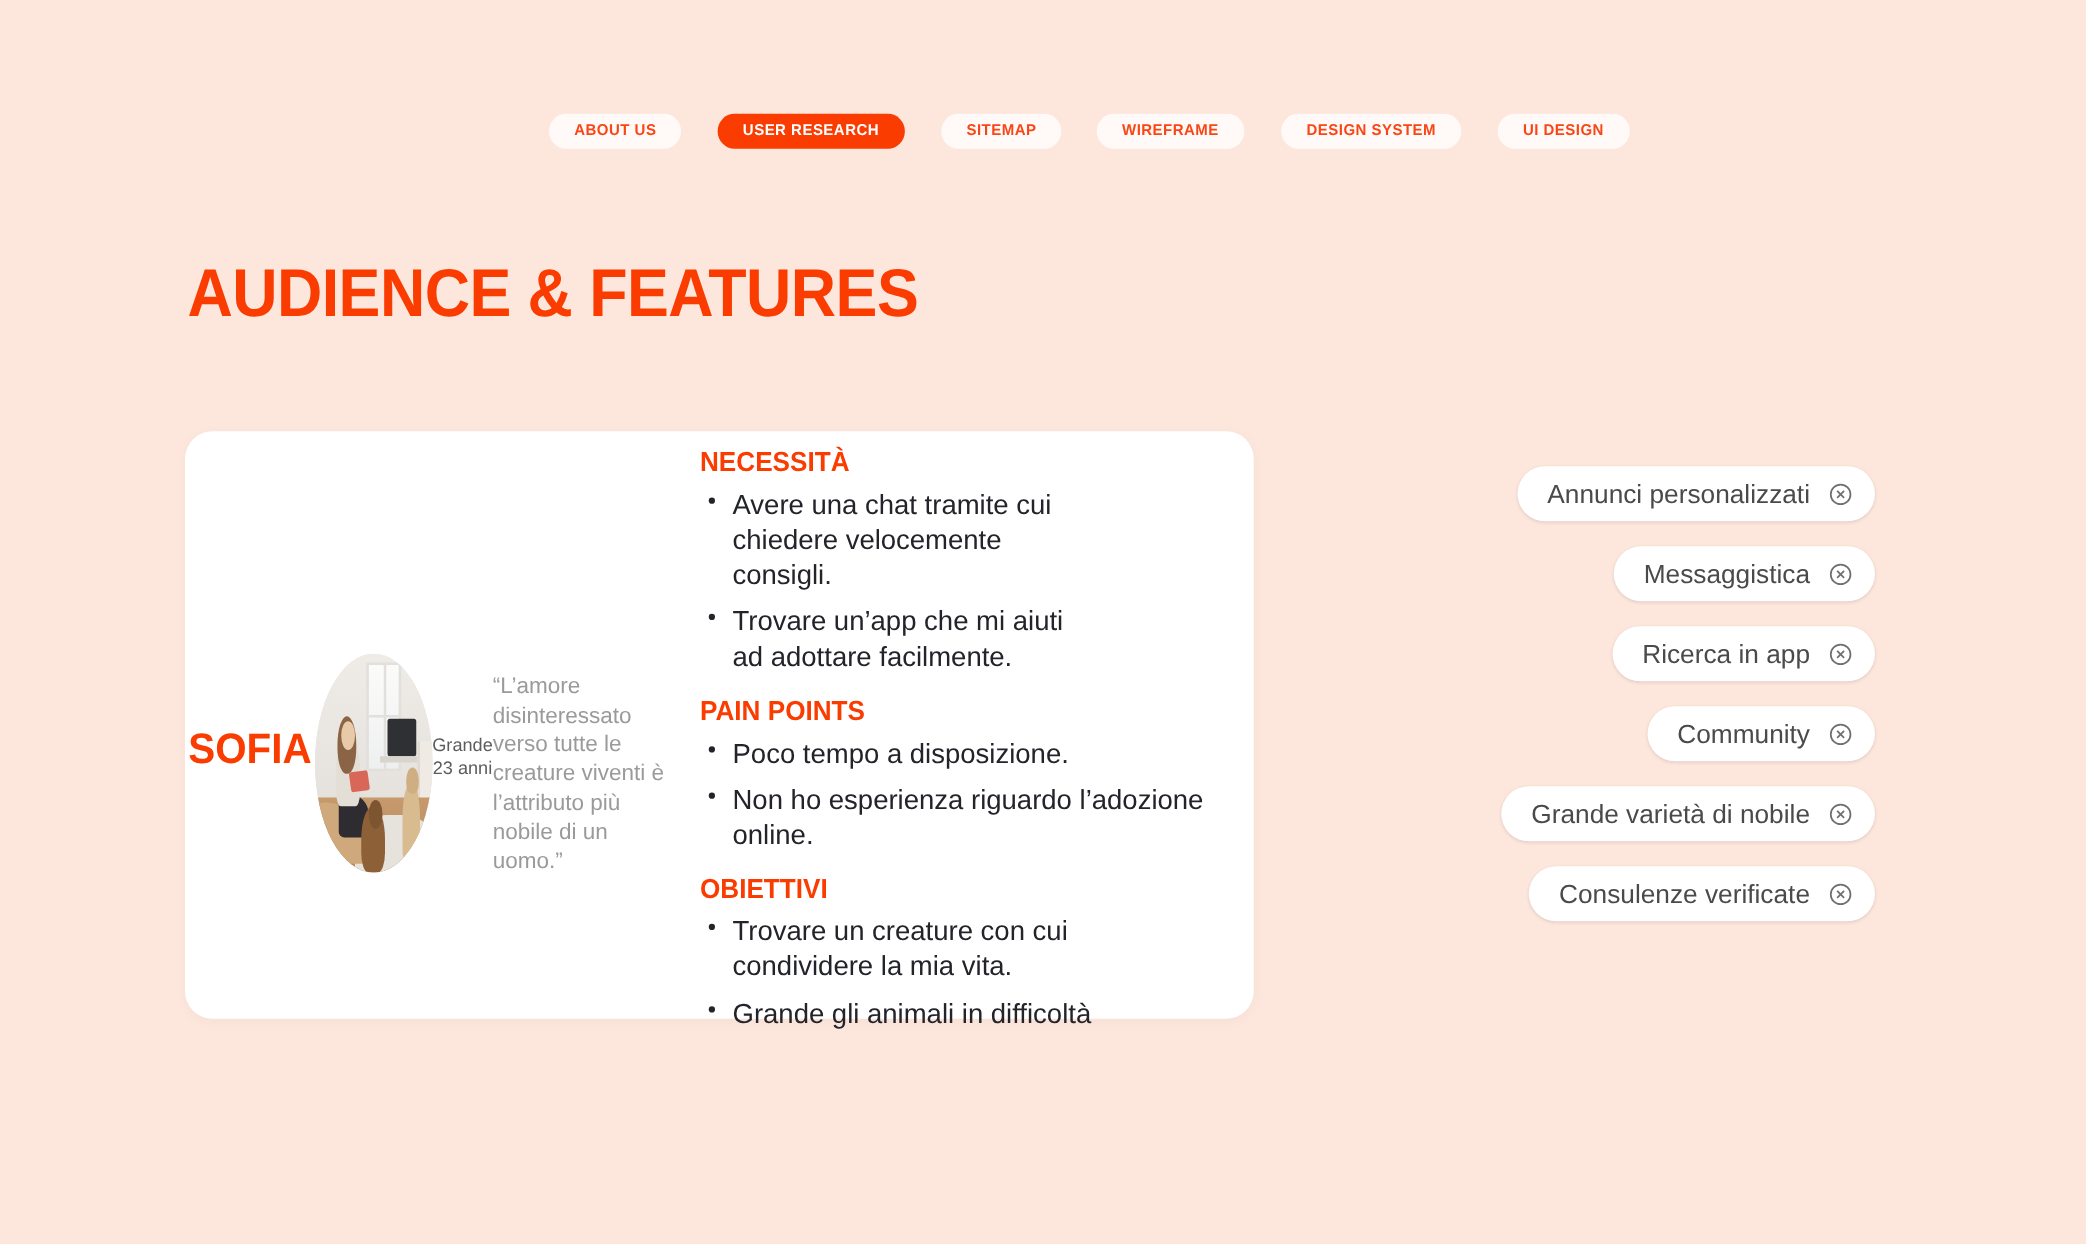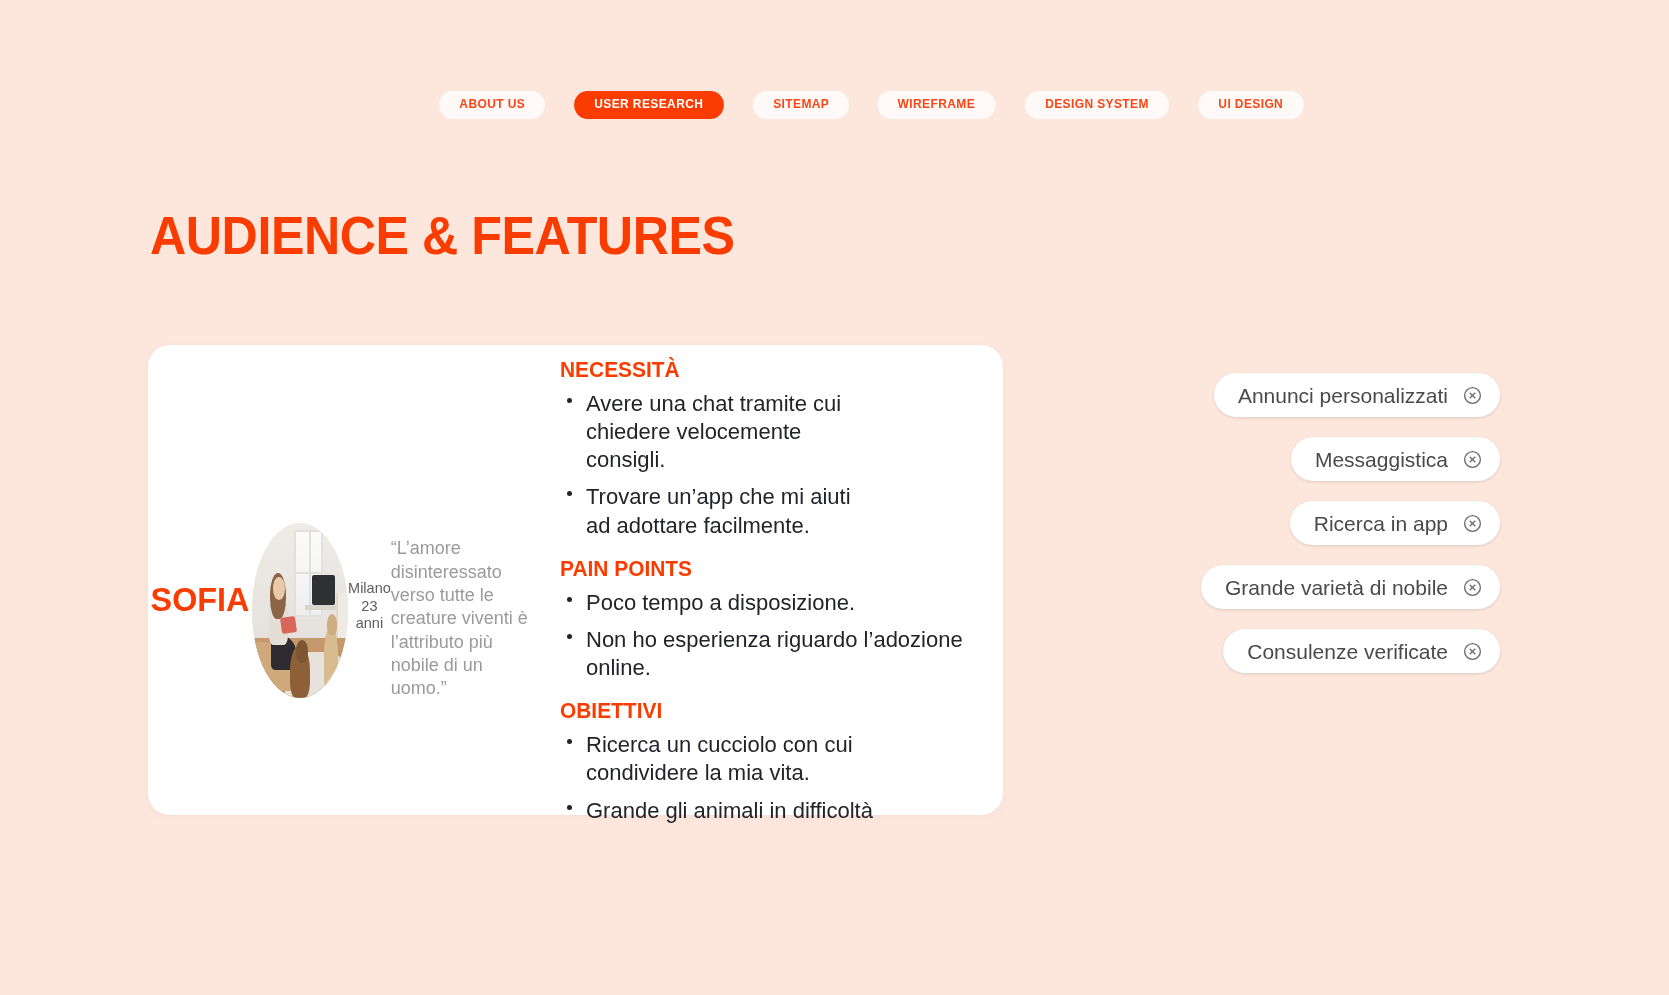--- a/index.html
+++ b/index.html
@@ -365,21 +365,21 @@
       <div class="ph-person-head"></div>
       <div class="ph-book"></div>
       <div class="ph-dog-b-neck"></div>
       <div class="ph-dog-b"></div>
       <div class="ph-dog-b-head"></div>
       <div class="ph-dog-a"></div>
       <div class="ph-dog-a-head"></div>
     </div>
 
     <div class="persona-meta">
-      <div>Milano</div>
+      <div>Grande</div>
       <div>23 anni</div>
     </div>
 
     <div class="persona-quote">“L’amore disinteressato verso tutte le creature viventi è l’attributo più nobile di un uomo.”</div>
   </div>
 
   <div class="persona-right">
 
     <h2 class="section-head">NECESSITÀ</h2>
     <ul class="bullets">
@@ -388,21 +388,21 @@
     </ul>
 
     <h2 class="section-head">PAIN POINTS</h2>
     <ul class="bullets">
       <li class="wide">Poco tempo a disposizione.</li>
       <li class="wide">Non ho esperienza riguardo l’adozione online.</li>
     </ul>
 
     <h2 class="section-head">OBIETTIVI</h2>
     <ul class="bullets">
-      <li>Ricerca un cucciolo con cui condividere la mia vita.</li>
+      <li>Trovare un creature con cui condividere la mia vita.</li>
       <li class="wide">Grande gli animali in difficoltà</li>
     </ul>
 
   </div>
 </section>
 
 <aside class="chips">
 
   <div class="chip">
     <span>Annunci personalizzati</span>
@@ -424,20 +424,28 @@
 
   <div class="chip">
     <span>Ricerca in app</span>
     <svg class="chip-close" viewBox="0 0 24 24" fill="none" stroke-width="1.6">
       <circle cx="12" cy="12" r="9"></circle>
         <line x1="8.8" y1="8.8" x2="15.2" y2="15.2"></line>
         <line x1="15.2" y1="8.8" x2="8.8" y2="15.2"></line>
     </svg>
   </div>
 
+  <div class="chip">
+    <span>Community</span>
+    <svg class="chip-close" viewBox="0 0 24 24" fill="none" stroke-width="1.6">
+      <circle cx="12" cy="12" r="9"></circle>
+        <line x1="8.8" y1="8.8" x2="15.2" y2="15.2"></line>
+        <line x1="15.2" y1="8.8" x2="8.8" y2="15.2"></line>
+    </svg>
+  </div>
 
   <div class="chip">
     <span>Grande varietà di nobile</span>
     <svg class="chip-close" viewBox="0 0 24 24" fill="none" stroke-width="1.6">
       <circle cx="12" cy="12" r="9"></circle>
         <line x1="8.8" y1="8.8" x2="15.2" y2="15.2"></line>
         <line x1="15.2" y1="8.8" x2="8.8" y2="15.2"></line>
     </svg>
   </div>
 

